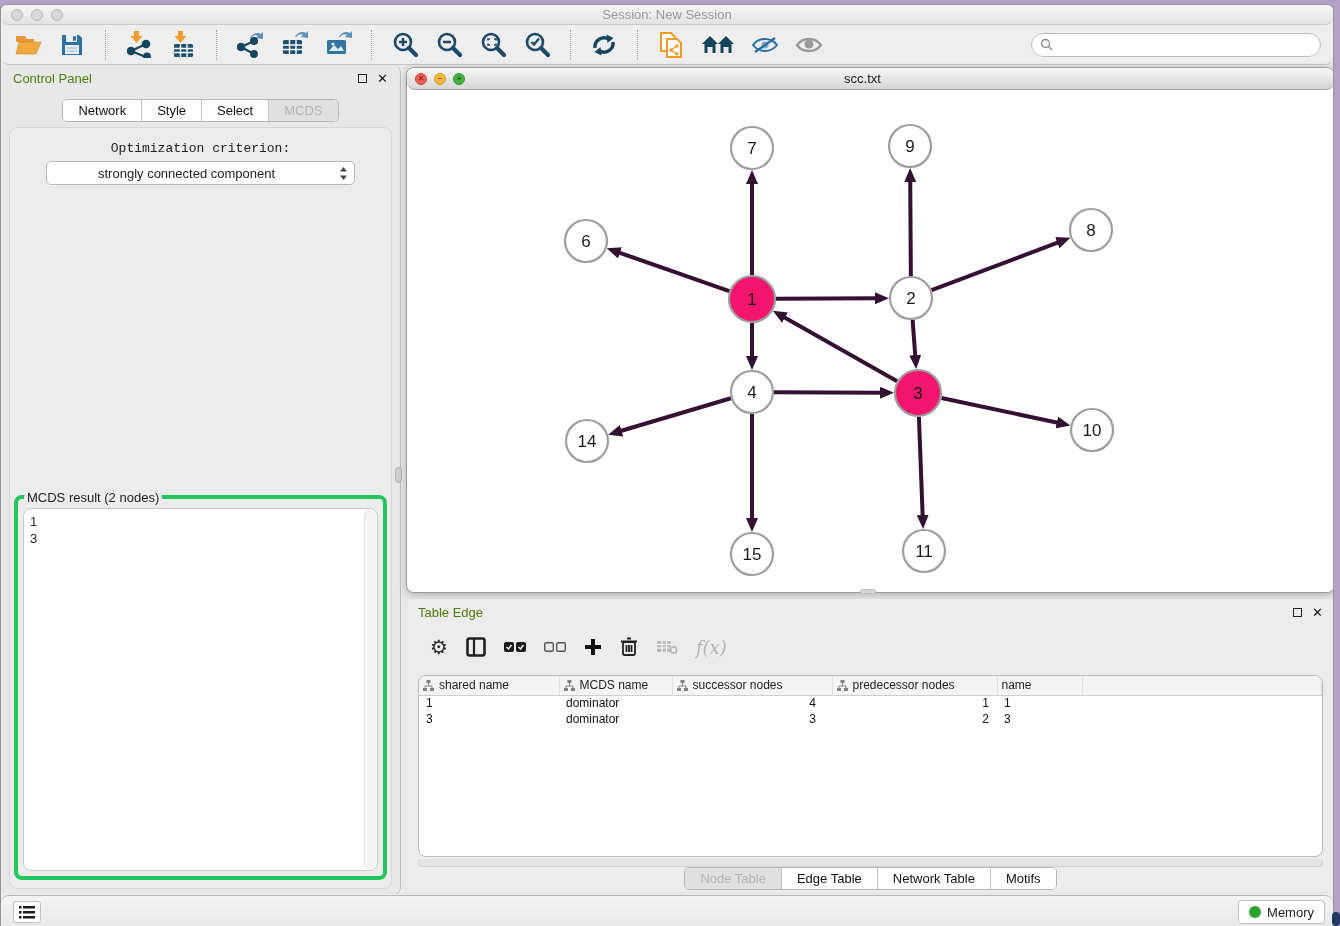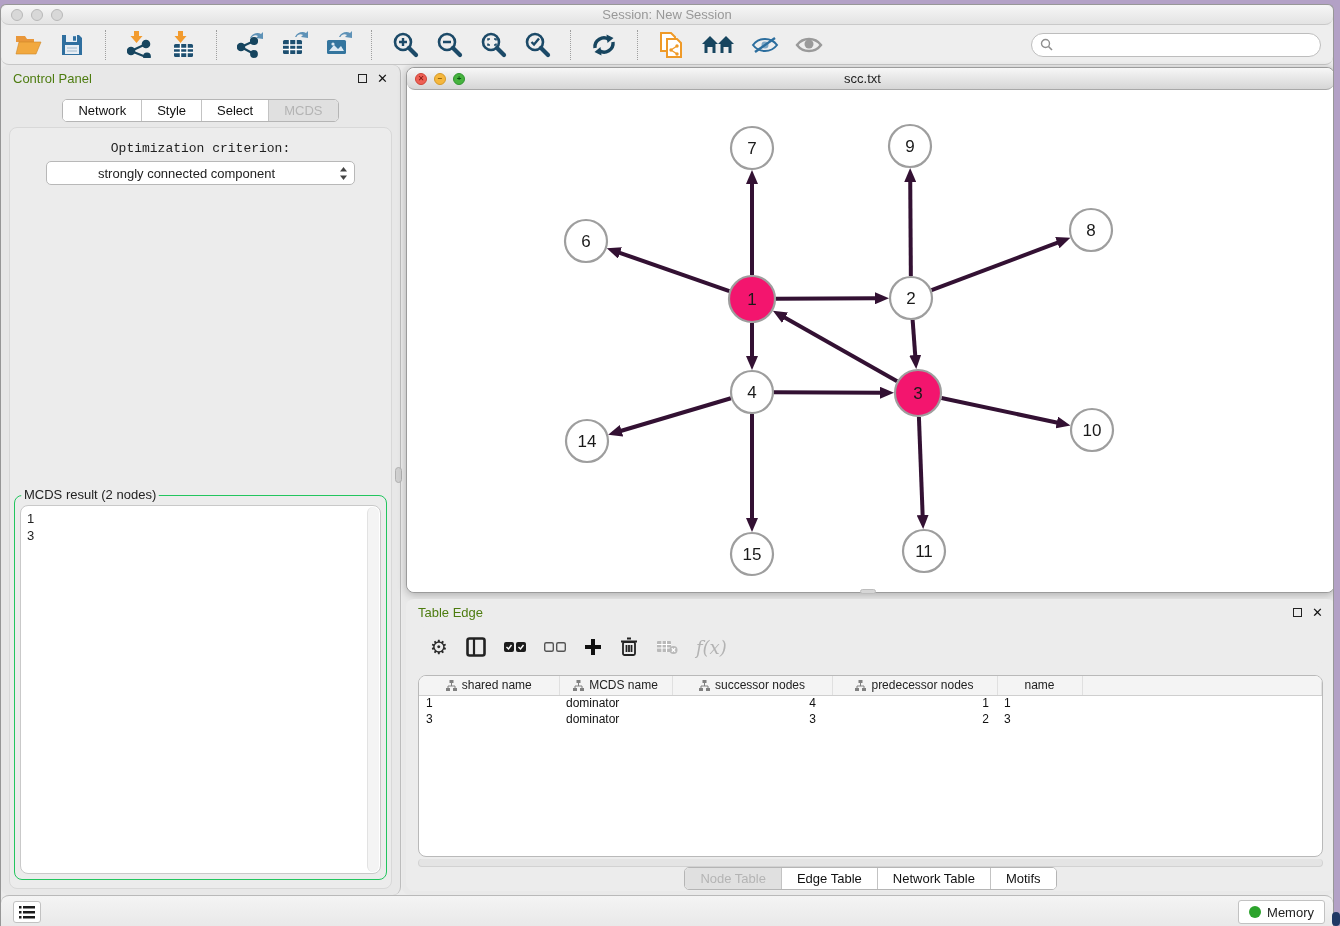--- a/index.html
+++ b/index.html
@@ -45,21 +45,21 @@
 
   #cp-content { left:8px; right:8px; top:62px; bottom:6px; background:#ececec; border:1px solid #d8d8d8; }
   #opt-label { left:0; right:0; top:13px; text-align:center; font-size:13px;font-family:Liberation Mono, monospace; }
   #opt-select { left:36px; right:36px; top:33px; height:24px; background:#fff; border:1px solid #b8b8b8;
     border-radius:5px; display:flex; align-items:center; padding:0 6px 0 10px; font-size:13px; }
   #opt-select .sel-text { flex:1;margin-left:41px; }
   .btn-row { left:0; right:0; top:66px; text-align:center; }
   .mac-btn { display:inline-block; background:#fff; border:1px solid #b9b9b9; border-radius:5px;
     padding:4px 16px; font-size:13px; color:#111; margin:0 7px; }
 
-  #result-group { left:4px; right:4px; top:367px; bottom:8px; border:1px solid #22c55e; }
+  #result-group { left:4px; right:4px; top:367px; bottom:8px; border:4px solid #22c55e; }
   #result-legend { left:6px; top:-9px; background:#ececec; padding:0 3px; font-size:13px; }
   #result-area { left:5px; right:5px; top:9px; bottom:5px; background:#fff; border:1px solid #c9c9c9; }
   #result-text { left:6px; top:4px; white-space:pre; font-size:13px; line-height:17px; }
   #result-scroll { right:1px; top:1px; bottom:1px; width:12px; background:#f4f4f4; border-left:1px solid #e2e2e2; }
 
   #divider-handle { left:394px; top:462px; width:7px; height:16px; background:#d0d0d0; border:1px solid #b0b0b0; }
 
   
   #right-region { left:401px; top:60px; width:933px; height:830px; background:#e9e9e9; }
 
@@ -80,21 +80,21 @@
   #table-panel { left:4px; top:534px; width:929px; height:292px; background:#ececec; }
   #tp-toolbar { left:12px; right:12px; top:28px; height:40px; background:#ececec;
     display:flex; align-items:center; gap:18px; padding:0 12px; }
   .tp-icon { display:flex; align-items:center; justify-content:center; }
   #fx-label { font-family:"DejaVu Serif","Liberation Serif",serif; font-style:italic; font-size:18px; color:#b3b3b3; }
 
   #node-table { left:12px; right:12px; top:76px; height:182px; background:#fff; border:1px solid #b9b9b9; overflow:hidden; }
   table { border-collapse:collapse; width:100%; font-size:12px; }
   thead th { background:#f4f4f4; border-bottom:1px solid #cfcfcf; border-right:1px solid #e0e0e0;
     font-weight:normal; height:19px; padding:0 4px; white-space:nowrap; }
-  thead th .th-inner { display:flex; align-items:center; justify-content:center; gap:5px; }
+  thead th .th-inner { display:flex; align-items:center; justify-content:flex-start; gap:5px; }
   tbody td { height:16px; padding:0 4px; color:#111; }
   td.al { text-align:left; padding-left:7px; }  td.ar { text-align:right; padding-right:16px; }
   td.ar2 { text-align:right; padding-right:8px; }
 
   #tp-scrollstrip { left:12px; right:12px; top:260px; height:8px; background:#e4e4e4; border:1px solid #d2d2d2; border-top:none; }
   #bottom-tabs { left:0; right:0; top:268px; text-align:center; }
 
   
   #status-bar { left:0; top:890px; width:100%; height:44px; background:linear-gradient(#f4f4f4,#e4e4e4);
     border-top:1px solid #b9b9b9; }

